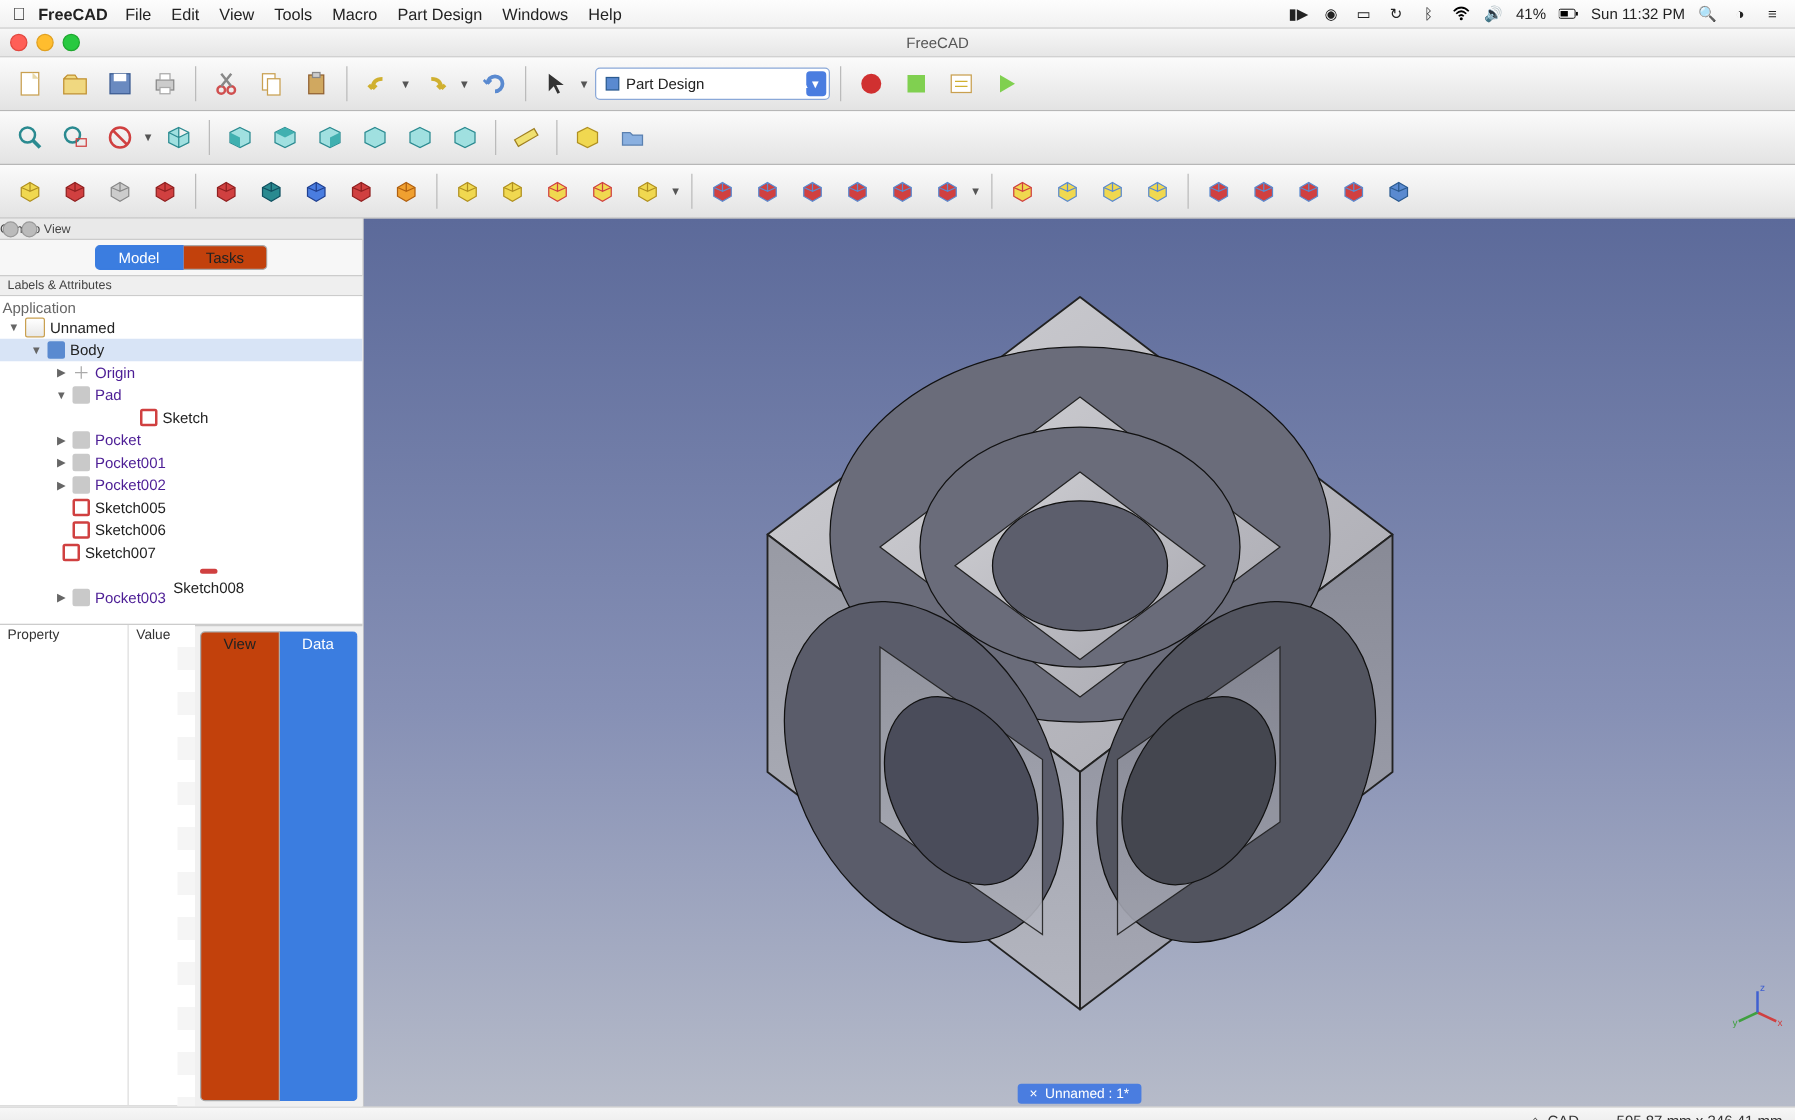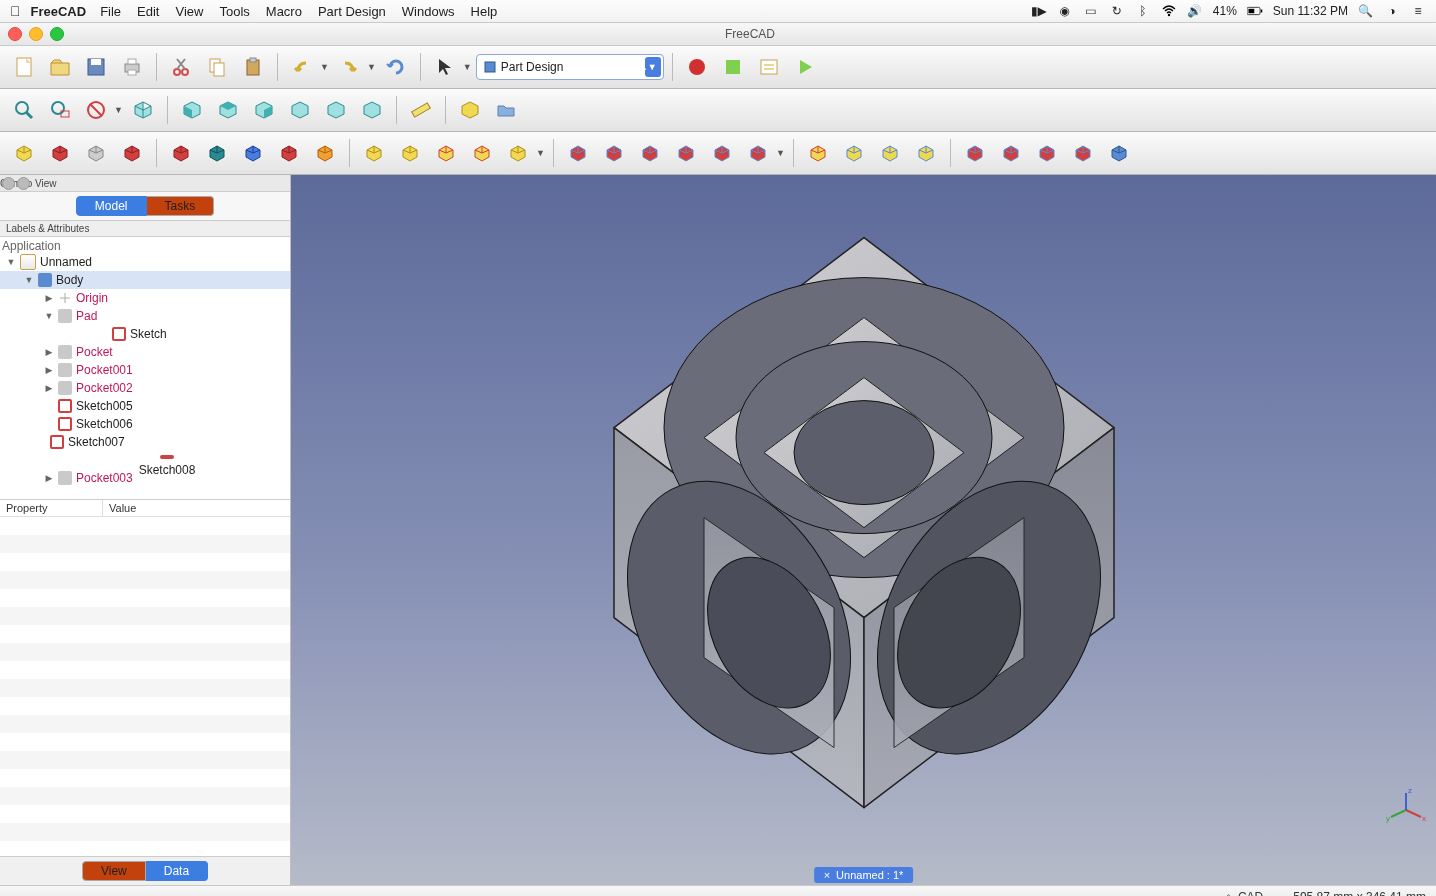--- a/index.html
+++ b/index.html
@@ -34,23 +34,23 @@
 .tab{padding:2px 18px;font-size:12px;background:#c2410c;border:1px solid #aaa;cursor:default}
 .tab:first-child{border-radius:4px 0 0 4px}
 .tab:last-child{border-radius:0 4px 4px 0;border-left:none}
 .tab.active{background:#3b7de0;color:#fff;border-color:#3b7de0}
 .tree-hdr{font-size:10px;color:#444;padding:2px 6px;background:#efefef;border-top:1px solid #ccc;border-bottom:1px solid #ccc}
 .tree{flex:0 0 260px;overflow:auto;background:#fff;font-size:12px;padding-top:2px}
 .tree .row{display:flex;align-items:center;height:18px;padding-left:6px;gap:4px;cursor:default}
 .tree .row.sel{background:#d8e4f6}
 .tree .tw{width:10px;font-size:9px;color:#666;text-align:center}
 .tree .ic{width:14px;height:14px;display:inline-block}
-.tree .dim{color:#be185d}
+.tree .dim{color:#4c1d95}
 .tree .bold{font-weight:400}
-.prop{flex:1;background:#fff;border-top:1px solid #ccc;display:flex;flex-direction:column}
+.prop{flex:1;background:#fff;border-top:1px solid #ccc;display:flex;flex-direction:row}
 .prop-hdr{display:flex;font-size:11px;color:#333;border-bottom:1px solid #ddd}
 .prop-hdr div{padding:2px 6px}
 .prop-hdr .c1{width:90px;border-right:1px solid #ddd}
 .prop-body{flex:1;background:repeating-linear-gradient(#fff,#fff 18px,#f5f5f5 18px,#f5f5f5 36px)}
 .prop-ftr{display:flex;justify-content:center;padding:4px;gap:0;border-top:1px solid #ccc;background:#f0f0f0}
 .viewport{flex:1;position:relative;background:linear-gradient(#5c6a9a 0%,#8690b5 55%,#b6bbc9 100%)}
 .viewport svg.model{position:absolute;left:50%;top:50%;transform:translate(-50%,-52%)}
 .axis{position:absolute;right:10px;bottom:60px;font-size:10px}
 .doc-tab{position:absolute;left:50%;bottom:2px;transform:translateX(-50%);background:#4a7de0;color:#fff;font-size:11px;padding:2px 10px;border-radius:3px;display:flex;align-items:center;gap:6px}
 .statusbar{height:22px;background:linear-gradient(#f7f7f7,#e6e6e6);border-top:1px solid #c9c9c9;display:flex;align-items:center;padding:0 10px;font-size:12px;color:#333}

